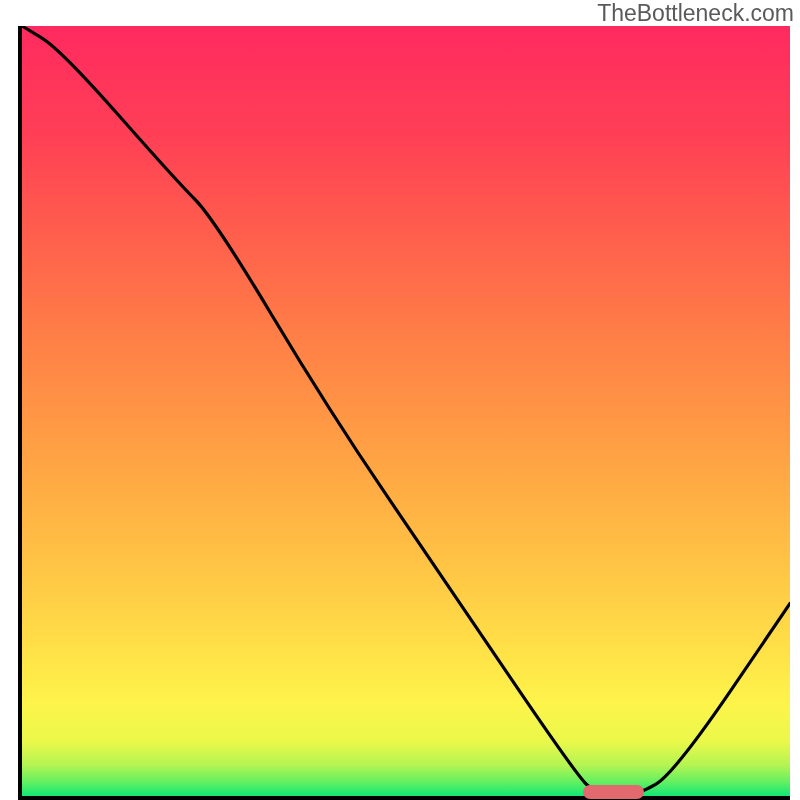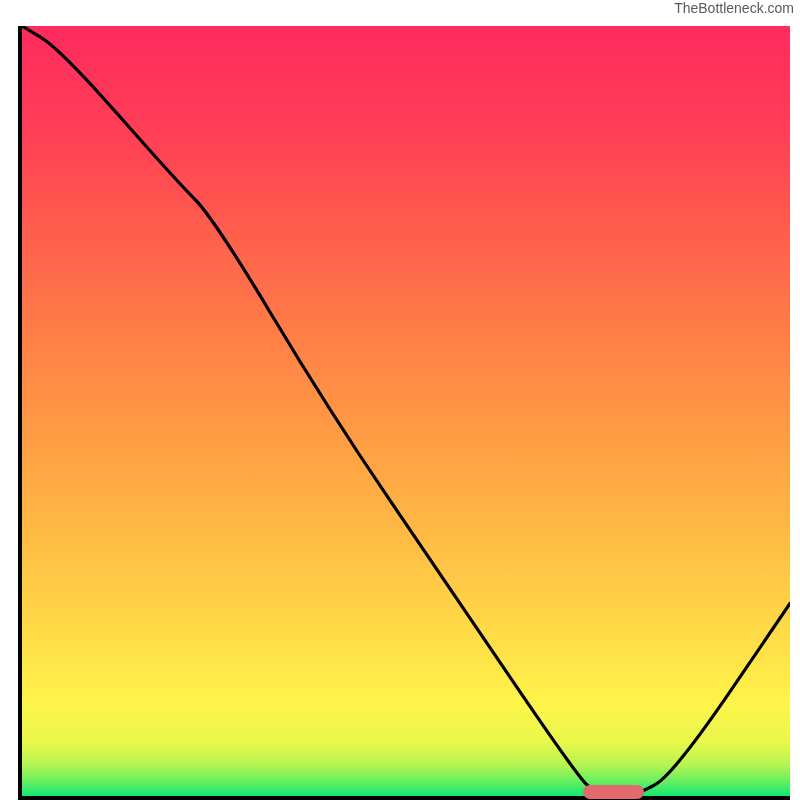--- a/index.html
+++ b/index.html
@@ -13,21 +13,21 @@
   }
   .container {
     position: relative;
     width: 800px;
     height: 800px;
   }
   .watermark {
     position: absolute;
     top: 0px;
     right: 6px;
-    font-size: 14px;
+    font-size: 23px;
     color: #5a5a5a;
     font-weight: 500;
     z-index: 10;
   }
   .plot-area {
     position: absolute;
     left: 18px;
     top: 26px;
     width: 772px;
     height: 774px;

